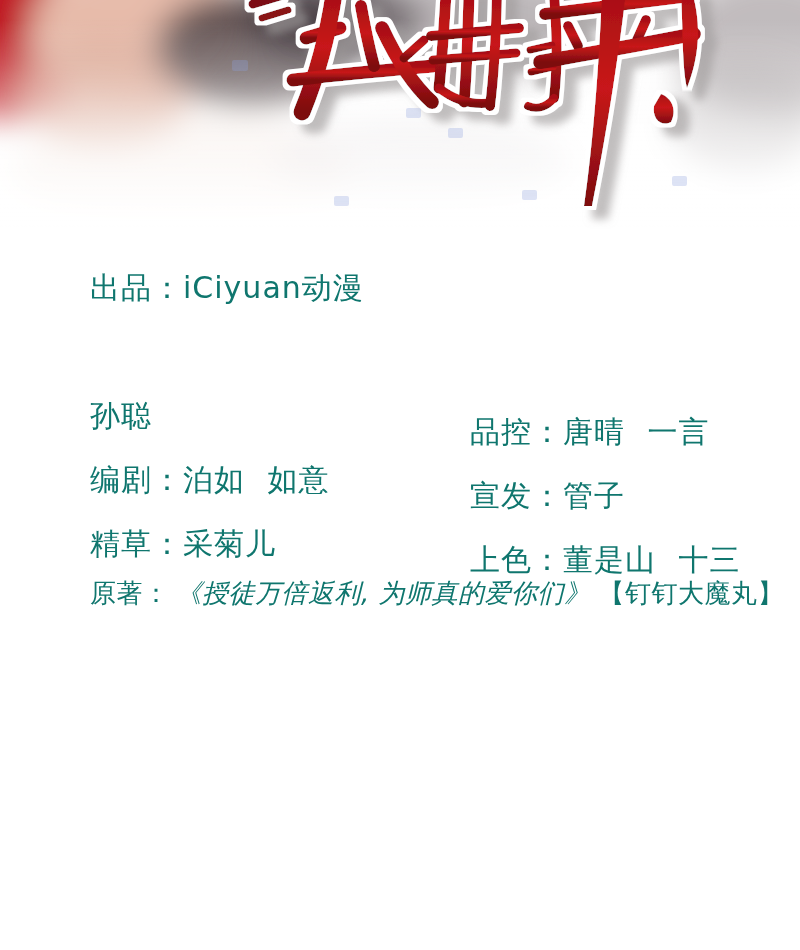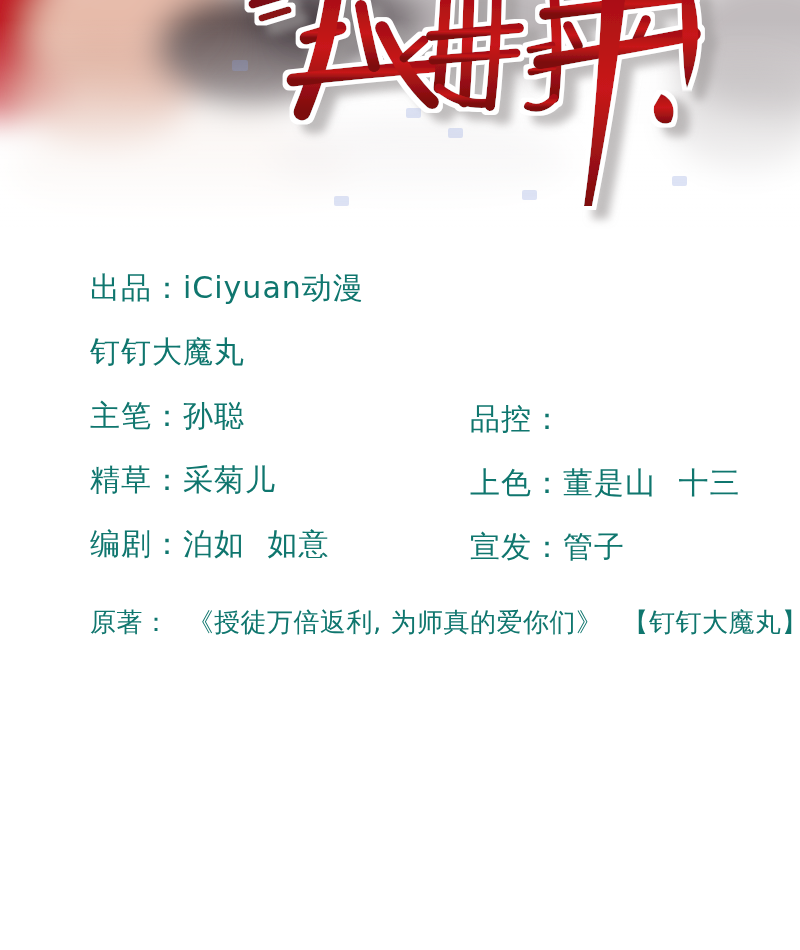--- a/index.html
+++ b/index.html
@@ -38,38 +38,37 @@
     display:flex;
     align-items:center;
     font-size:30px;
     letter-spacing:1px;
     white-space:nowrap;
   }
   .credit-row .val{word-spacing:12px;text-align:right;}
   .right-group{
     position:absolute;
     left:380px;
-    top:3px;
+    top:16px;
     height:64px;
     display:flex;
     align-items:center;
     white-space:nowrap;
   }
   .right-group .val{word-spacing:12px;}
   .source-row{
     position:relative;
     height:64px;
     display:flex;
-    align-items:flex-end;
+    align-items:flex-start;
     font-size:26px;
     letter-spacing:0.5px;
     white-space:nowrap;
-    gap:12px;
-  }
-  .source-row .book{margin-left:6px;}
+  }
+  .source-row .book{margin-left:6px;font-style:italic;}
   .source-row .site{margin-left:8px;}
 </style>
 </head>
 <body>
 
 <div class="page">
 
   <svg class="title-art" viewBox="0 0 800 265" aria-hidden="true">
     <defs>
       <linearGradient id="redG" x1="0" y1="0" x2="0" y2="1">
@@ -160,49 +159,48 @@
   <span class="hidden-title">我躺平!</span>
 
   <div class="credits">
 
     <div class="credit-row">
       <span class="lbl">出品：</span>
         <span class="val">iCiyuan动漫</span>
     </div>
 
     <div class="credit-row">
-        <span class="val">钉钉大魔丸</span>
-    </div>
-
-    <div class="credit-row">
-      <span class="lbl">主笔：</span>
+    </div>
+
+    <div class="credit-row">
         <span class="val">孙聪</span>
       <span class="right-group">
         <span class="lbl">品控：</span>
+          <span class="val">唐晴 一言</span>
+      </span>
+    </div>
+
+    <div class="credit-row">
+      <span class="lbl">编剧：</span>
+        <span class="val">泊如 如意</span>
+      <span class="right-group">
+        <span class="lbl">宣发：</span>
+          <span class="val">管子</span>
       </span>
     </div>
 
     <div class="credit-row">
       <span class="lbl">精草：</span>
         <span class="val">采菊儿</span>
       <span class="right-group">
         <span class="lbl">上色：</span>
           <span class="val">董是山 十三</span>
       </span>
     </div>
 
-    <div class="credit-row">
-      <span class="lbl">编剧：</span>
-        <span class="val">泊如 如意</span>
-      <span class="right-group">
-        <span class="lbl">宣发：</span>
-          <span class="val">管子</span>
-      </span>
-    </div>
-
 
     <div class="source-row">
       <span class="lbl">原著：</span>
         <span class="book">《授徒万倍返利, 为师真的爱你们》</span>
         <span class="site">【钉钉大魔丸】</span>
     </div>
 
   </div>
 </div>
 

